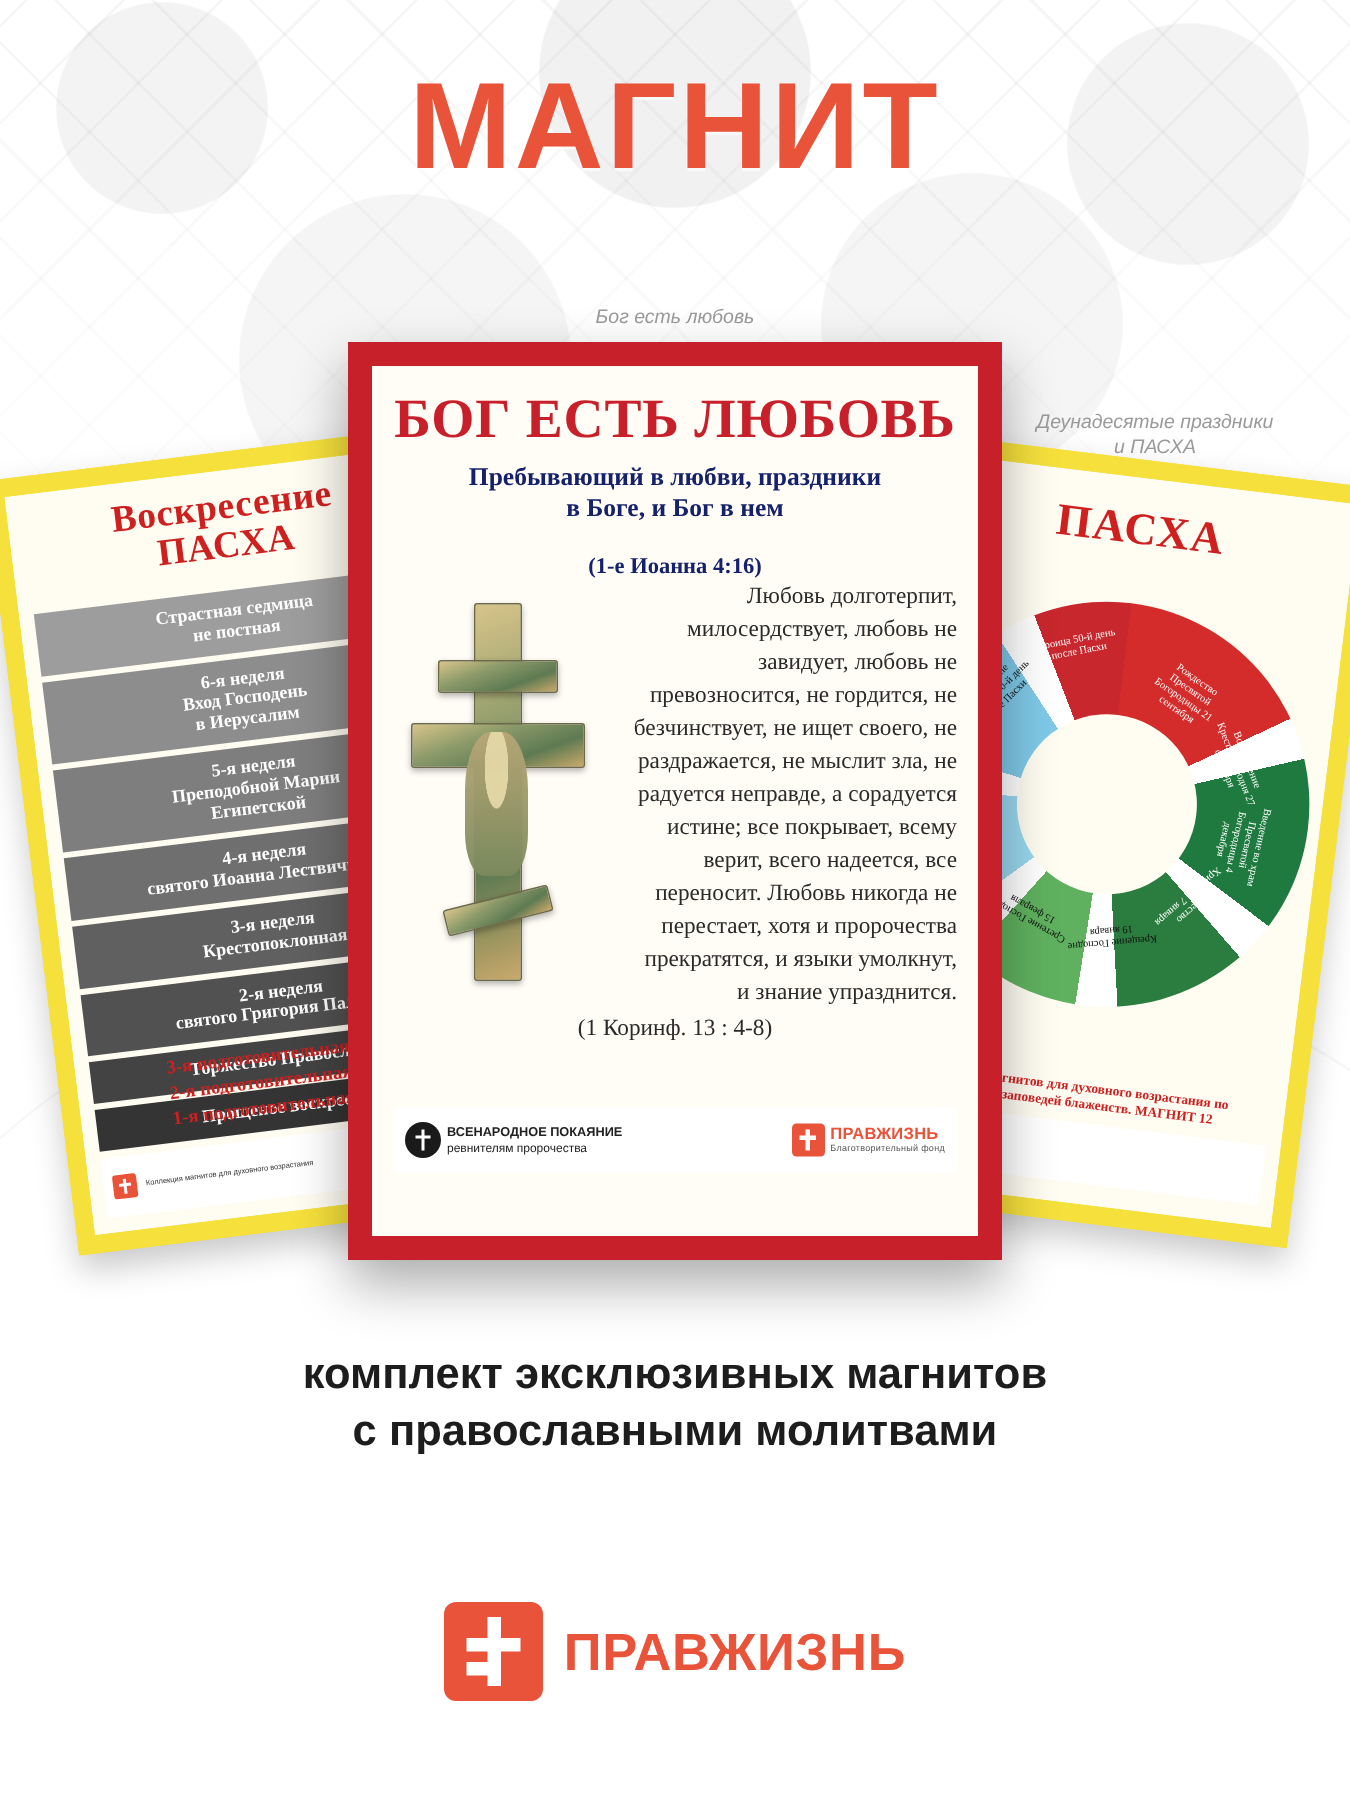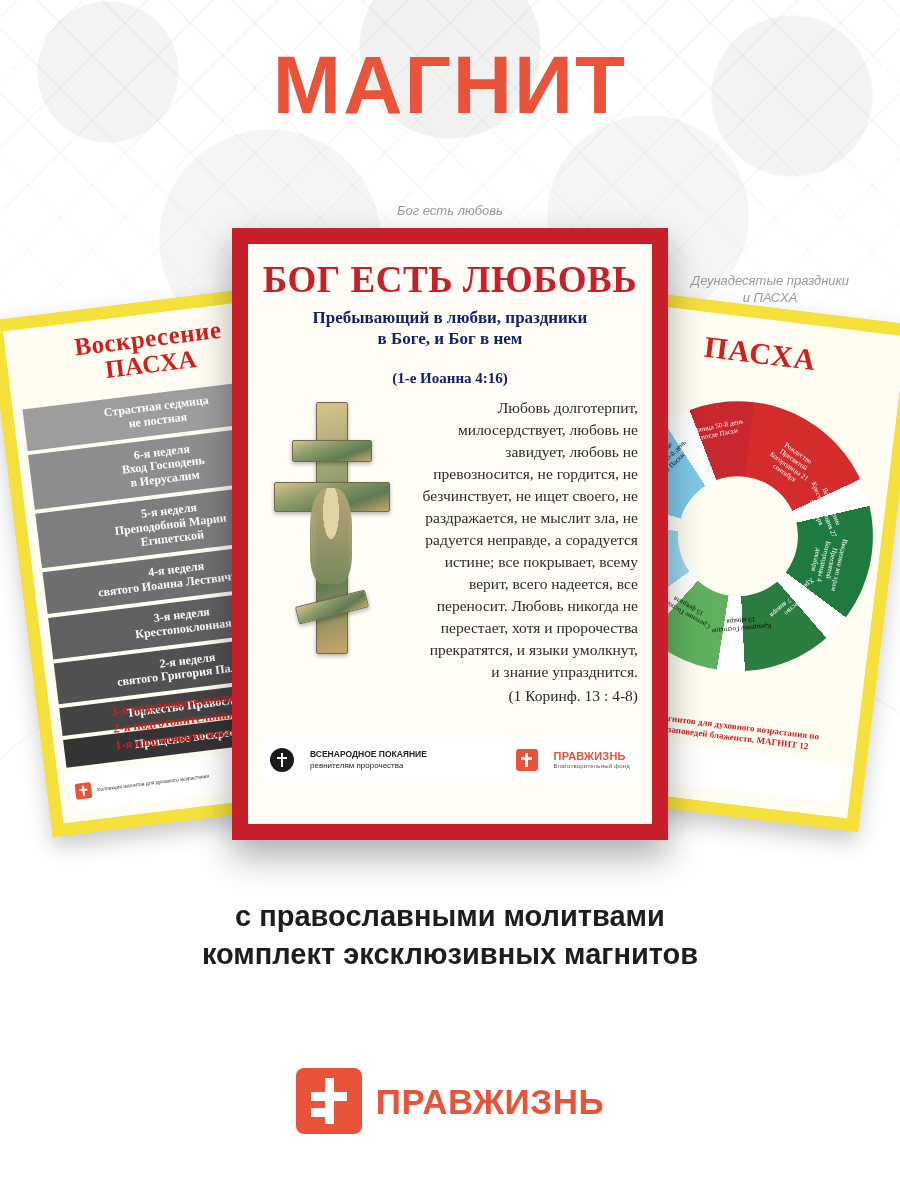--- a/index.html
+++ b/index.html
@@ -308,30 +308,29 @@
   }
   #center-ref {
     text-align: center;
     color: #15226b;
     font-family: "Liberation Serif", serif;
     font-weight: bold;
     font-size: 15px;
     margin-top: 20px;
   }
   #center-body {
-    margin-top: 10px;
     color: #2a2a2a;
     font-family: "Liberation Serif", serif;
     font-size: 15.5px;
     line-height: 1.42;
     text-align: right;
     padding-left: 160px;
   }
   #center-ref2 {
-    text-align: right;
+    text-align: center;
     color: #2a2a2a;
     font-family: "Liberation Serif", serif;
     font-size: 15.5px;
     margin-top: 4px;
   }
 
   
   .cross {
     position: absolute;
     left: 22px;
@@ -366,21 +365,21 @@
   #center-footer {
     position: absolute;
     left: 14px;
     right: 14px;
     bottom: 42px;
     height: 44px;
     background: #ffffff;
     border-radius: 3px;
     display: flex;
     align-items: center;
-    gap: 16px;
+    gap: 4px;
     padding: 0 8px;
     box-sizing: border-box;
   }
   #center-footer .emblem {
     width: 24px; height: 24px;
     border-radius: 50%;
     background: #1a1a1a;
     position: relative;
     flex: none;
   }
@@ -608,22 +607,22 @@
     <div class="brand-logo"></div>
     <div class="brand-text">
       <span style="font-size:11px;color:#e8533a;font-weight:bold">ПРАВЖИЗНЬ</span>
       <span>Благотворительный фонд</span>
     </div>
   </div>
 
 </div>
 
 <div id="tagline">
+  <div>комплект эксклюзивных магнитов</div>
   <div>с православными молитвами</div>
-  <div>комплект эксклюзивных магнитов</div>
 </div>
 
 <div id="brand-lockup">
   <div id="brand-mark">
     <div class="tick"></div>
   </div>
   <div id="brand-words">
     <div class="name">ПРАВЖИЗНЬ</div>
   </div>
 </div>

